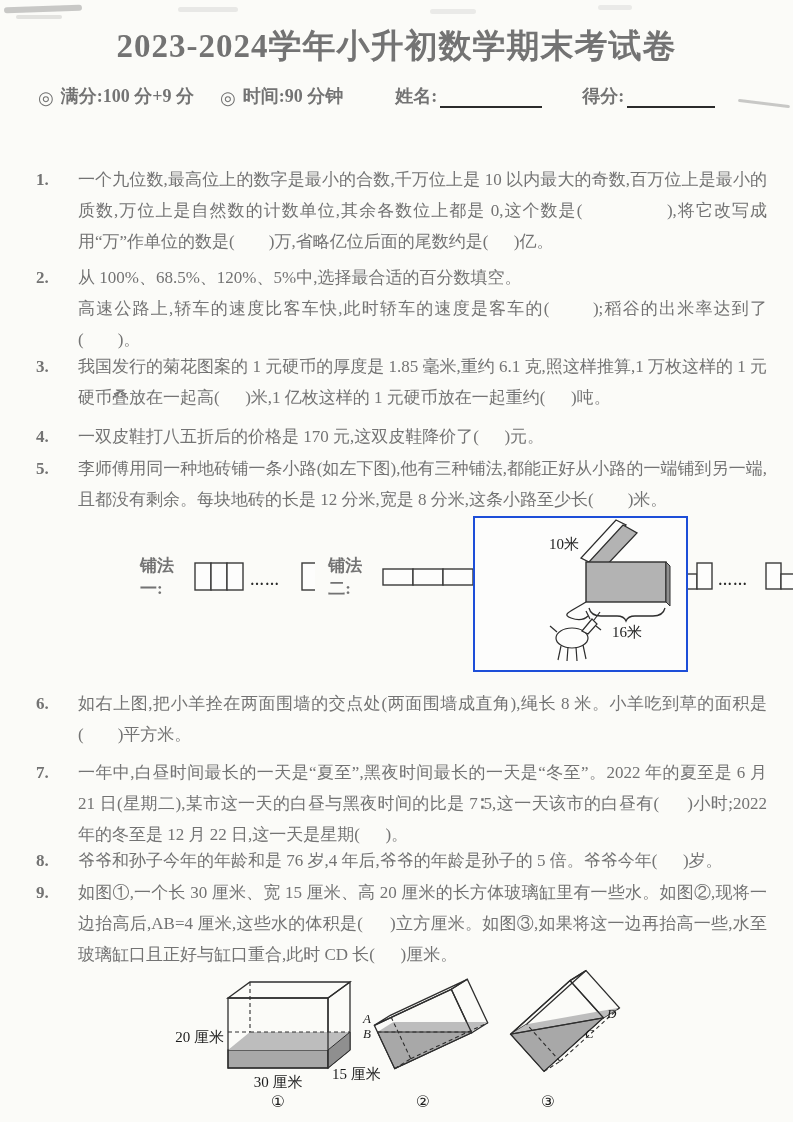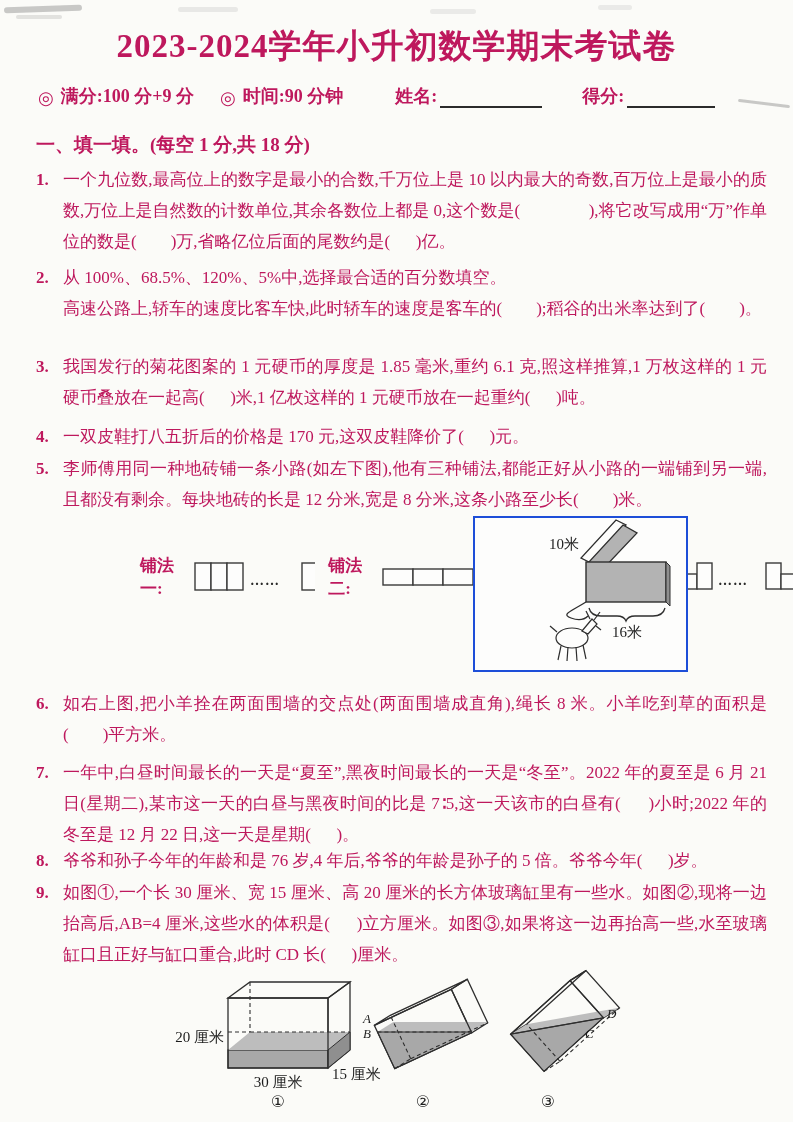--- a/index.html
+++ b/index.html
@@ -1,35 +1,35 @@
 <!DOCTYPE html>
 <html><head>
 <meta charset="utf-8">
 <style>
   html,body{margin:0;padding:0;}
   .paper{
     position:relative;width:793px;height:1122px;overflow:hidden;
-    background:#fbfbf8;color:#be185d;
+    background:#fbfbf8;color:#737373;
     font-family:"Liberation Serif","DejaVu Serif",serif;
   }
   .smudge{position:absolute;background:#8a8a8a;border-radius:3px;}
   .title{position:absolute;top:24px;left:0;width:100%;margin:0;text-align:center;
     font-size:33px;font-weight:bold;letter-spacing:1px;}
   .meta{position:absolute;top:84px;left:38px;width:730px;display:flex;align-items:flex-end;
     font-size:18px;font-weight:bold;}
   .bullet{font-size:18px;margin-right:7px;font-family:"DejaVu Sans",sans-serif;font-weight:normal;}
   .b2{margin-left:26px;}
   .name-lbl{margin-left:52px;text-align:right;}
   .score-lbl{margin-left:40px;}
   .blank-line{display:inline-block;width:102px;height:20px;border-bottom:2px solid #2b2b2b;margin-left:3px;}
   .blank2{width:88px;}
   .section-heading{position:absolute;left:36px;top:132px;font-size:19px;font-weight:bold;}
   .q{position:absolute;left:36px;width:731px;font-size:17px;line-height:31px;}
   .qnum{position:absolute;left:0;top:0;font-weight:bold;}
-  .qtext{margin-left:27px;text-align:justify;white-space:pre-line;}
+  .qtext{margin-left:42px;text-align:justify;white-space:pre-line;}
   .paving{position:absolute;left:140px;top:554px;display:flex;flex-direction:row;gap:13px;}
   .prow{display:flex;align-items:center;}
   .plabel{font-size:17px;font-weight:bold;margin-right:5px;}
   .tile{fill:#fdfdfc;stroke:#3a3a3a;stroke-width:1.4;}
   .dots{font-size:14px;font-weight:bold;fill:#2a2a2a;letter-spacing:1px;}
   .wallbox{position:absolute;left:473px;top:516px;width:211px;height:152px;
     border:2px solid #1d4ed8;background:#fdfdfc;}
   .figsvg{position:absolute;left:148px;top:968px;}
   .svgtxt{font-size:15px;fill:#1c1c1c;font-family:"Liberation Serif","DejaVu Serif",serif;}
   .cap{font-size:16px;fill:#1c1c1c;font-family:"DejaVu Sans",sans-serif;}
@@ -55,21 +55,20 @@
     <span class="bullet">◎</span>
     <span>满分:100 分+9 分</span>
     <span class="bullet b2">◎</span>
     <span>时间:90 分钟</span>
     <span class="name-lbl">姓名:</span>
     <span class="blank-line"></span>
     <span class="score-lbl">得分:</span>
     <span class="blank-line blank2"></span>
   </div>
 
-  <div class="section-heading">一、填一填。(每空 1 分,共 18 分)</div>
 
   <div class="q" style="top:164px;">
     <span class="qnum">1.</span>
     <div class="qtext">一个九位数,最高位上的数字是最小的合数,千万位上是 10 以内最大的奇数,百万位上是最小的质数,万位上是自然数的计数单位,其余各数位上都是 0,这个数是(&nbsp;&nbsp;&nbsp;&nbsp;&nbsp;&nbsp;&nbsp;&nbsp;&nbsp;&nbsp;&nbsp;&nbsp;&nbsp;&nbsp;&nbsp;&nbsp;),将它改写成用“万”作单位的数是(&nbsp;&nbsp;&nbsp;&nbsp;&nbsp;&nbsp;&nbsp;&nbsp;)万,省略亿位后面的尾数约是(&nbsp;&nbsp;&nbsp;&nbsp;&nbsp;&nbsp;)亿。</div>
   </div>
   <div class="q" style="top:262px;">
     <span class="qnum">2.</span>
     <div class="qtext">从 100%、68.5%、120%、5%中,选择最合适的百分数填空。
 高速公路上,轿车的速度比客车快,此时轿车的速度是客车的(&nbsp;&nbsp;&nbsp;&nbsp;&nbsp;&nbsp;&nbsp;&nbsp;);稻谷的出米率达到了(&nbsp;&nbsp;&nbsp;&nbsp;&nbsp;&nbsp;&nbsp;&nbsp;)。</div>
   </div>

